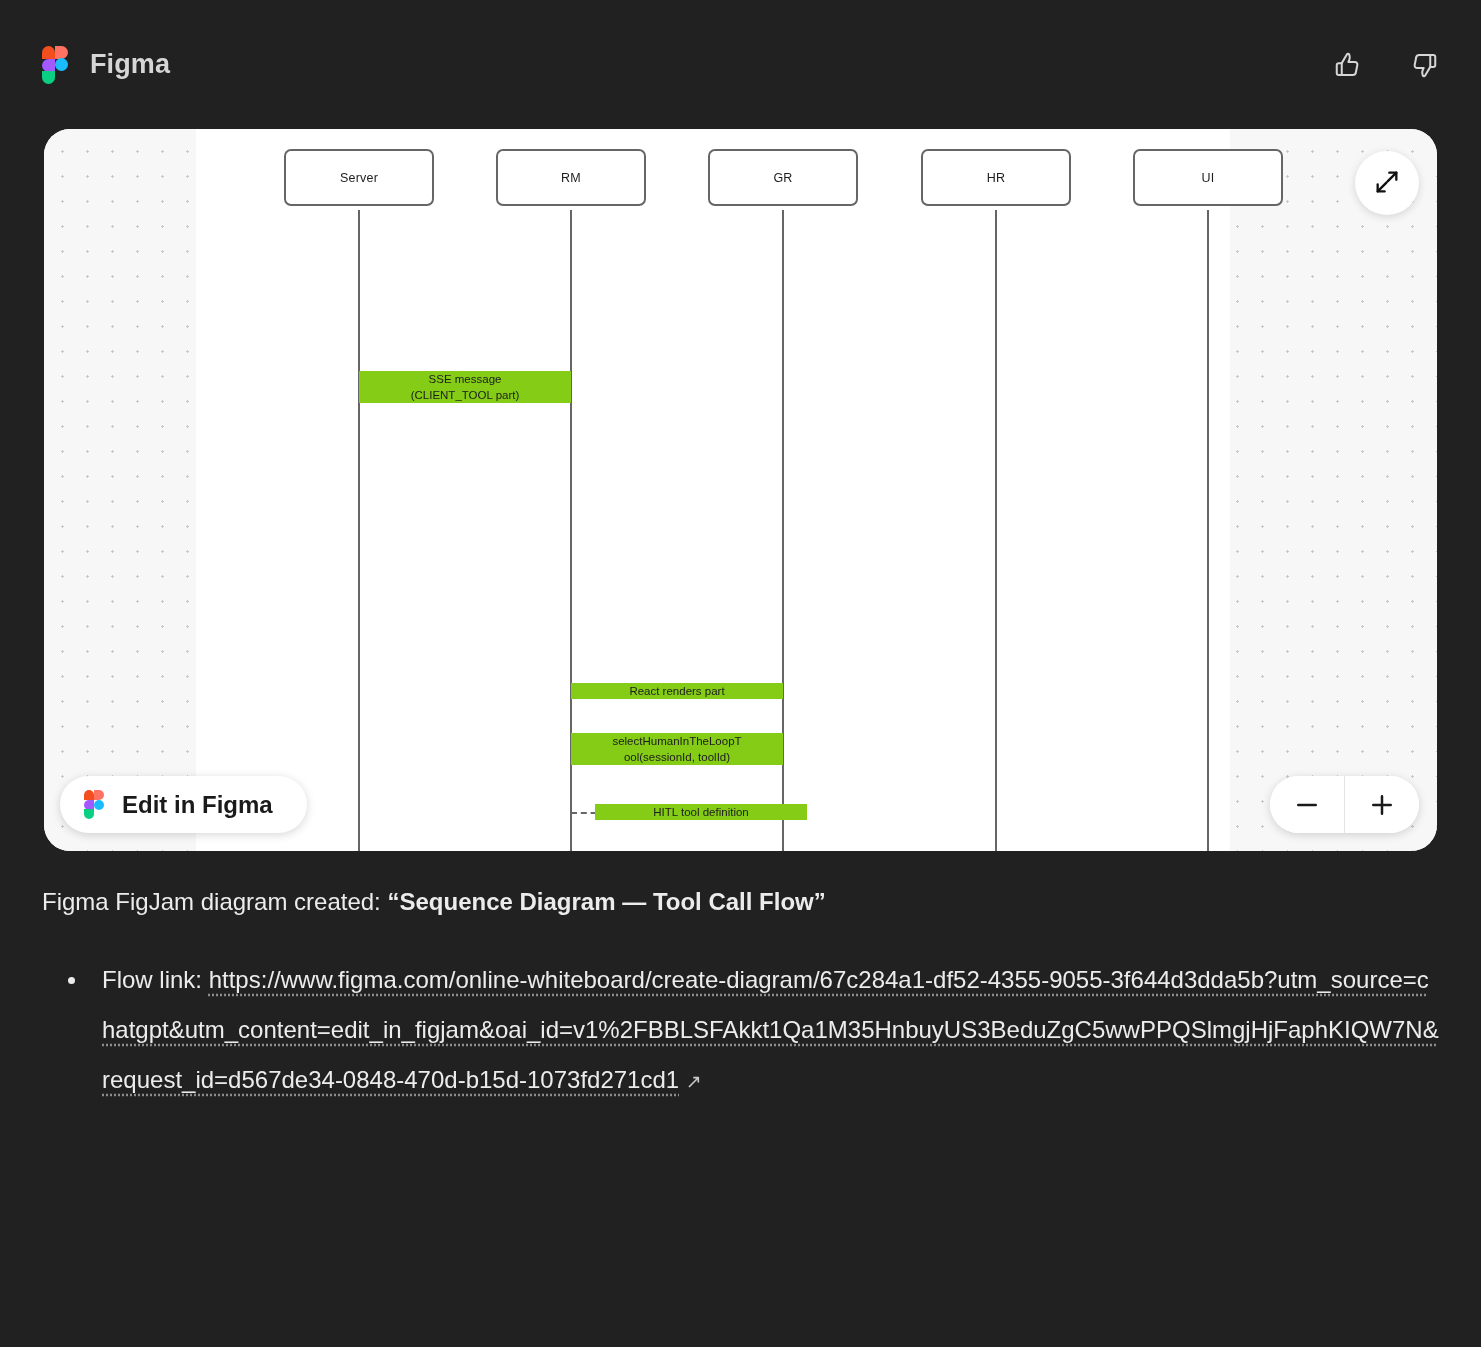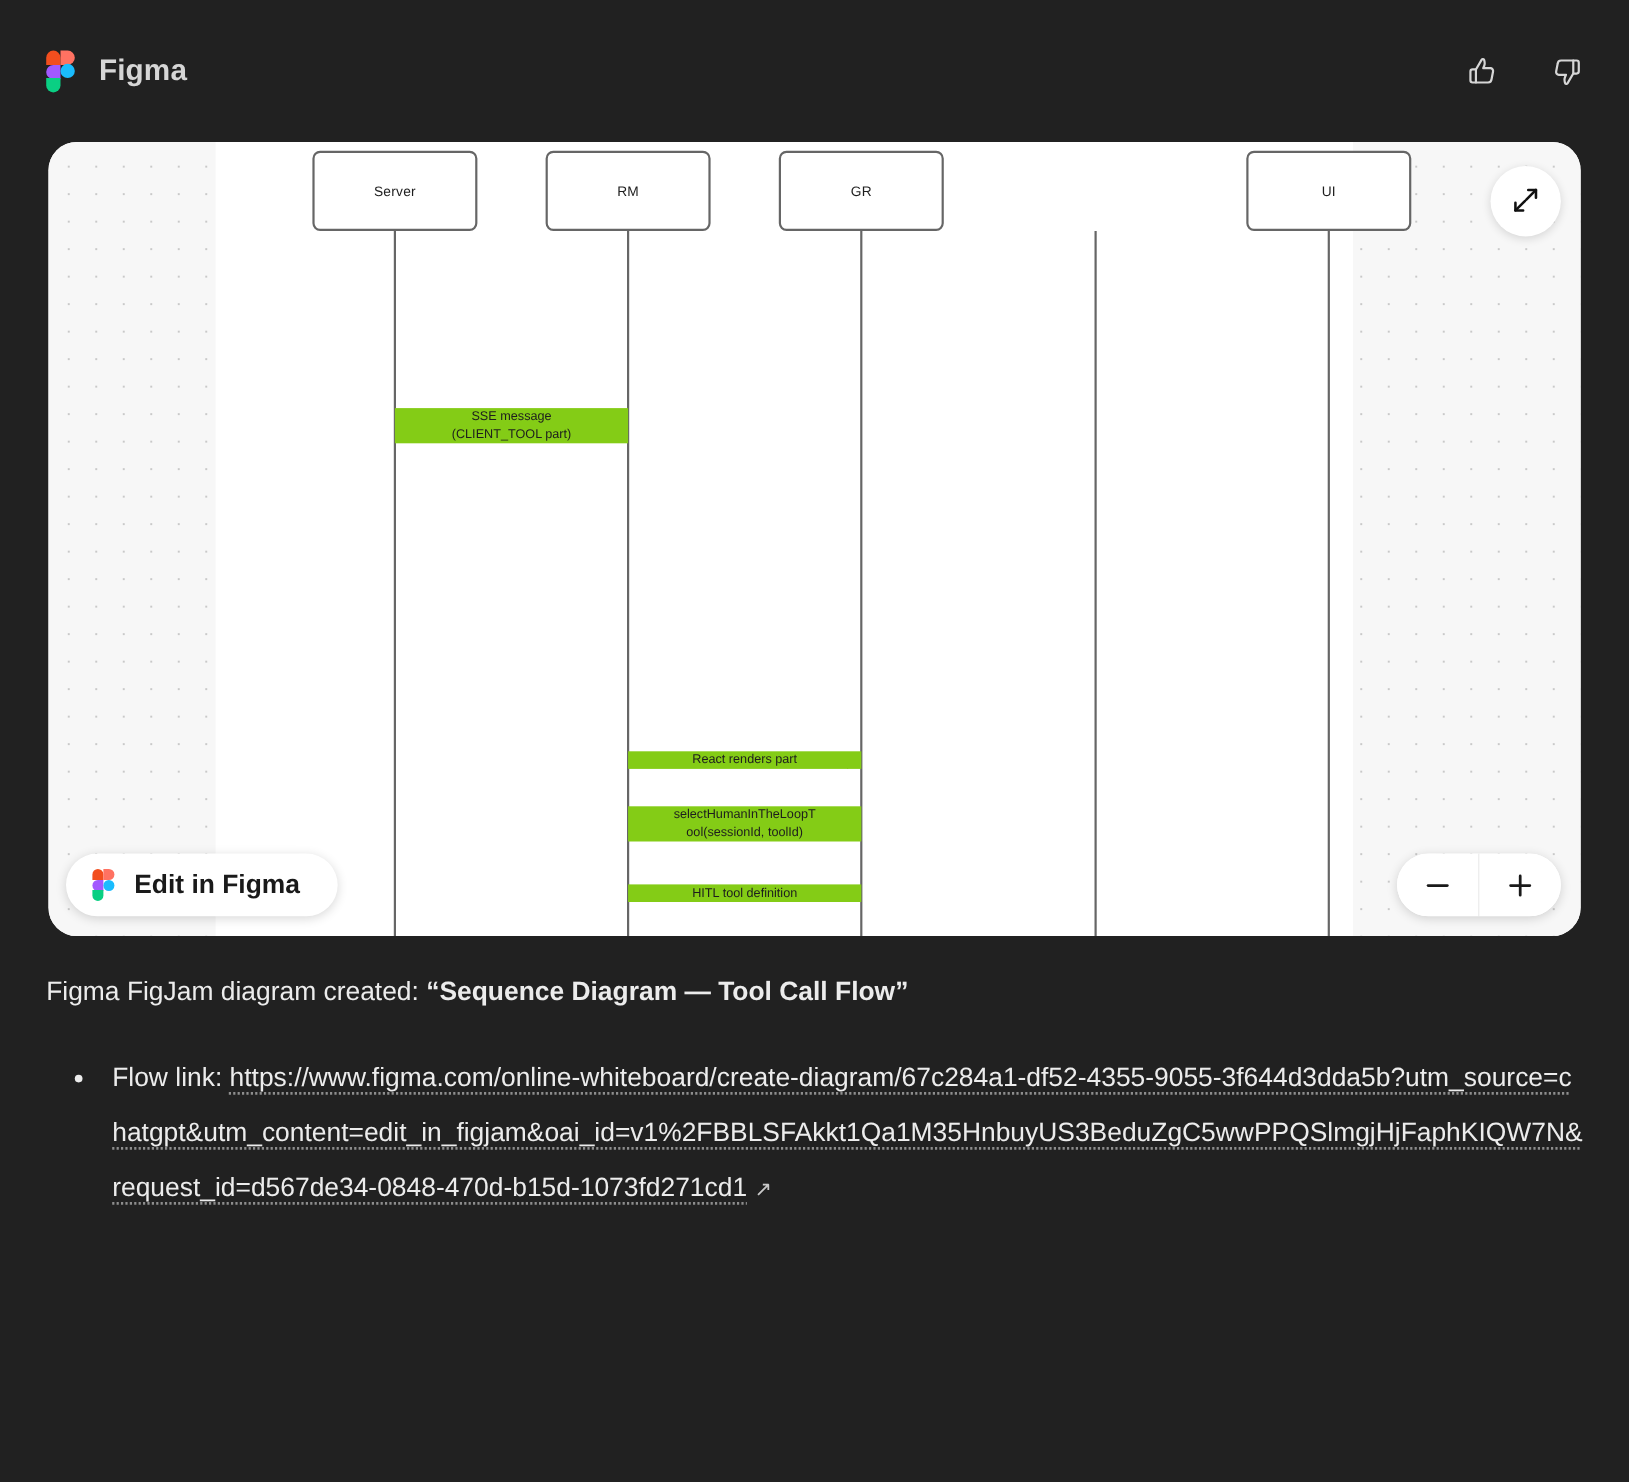--- a/index.html
+++ b/index.html
@@ -70,23 +70,23 @@
     position: absolute;
     top: 0; bottom: 0;
     left: 152px; right: 207px;
     background: #ffffff;
   }
 
   .diagram { position: absolute; inset: 0; }
 
   .participant {
     position: absolute;
-    top: 8px;
+    top: 20px;
     width: 150px;
-    height: 73px;
+    height: 57px;
     background: #ffffff;
     border: 2.5px solid #666666;
     border-radius: 7px;
     display: flex;
     align-items: center;
     justify-content: center;
     font-size: 12.5px;
     color: #1d1d1d;
     letter-spacing: .2px;
   }
@@ -296,39 +296,42 @@
       </div>
       <div class="lifeline" style="left: 313.75px;"></div>
       <div class="participant" style="left: 452px;">
         <span>RM</span>
       </div>
       <div class="lifeline" style="left: 525.75px;"></div>
       <div class="participant" style="left: 664px;">
         <span>GR</span>
       </div>
       <div class="lifeline" style="left: 737.75px;"></div>
+      <div class="participant" style="left: 877px;">
+        <span>HR</span>
+      </div>
       <div class="lifeline" style="left: 950.75px;"></div>
       <div class="participant" style="left: 1089px;">
         <span>UI</span>
       </div>
       <div class="lifeline" style="left: 1162.75px;"></div>
       <div class="msg" style="left: 315px; width: 212px; top: 259px;"></div>
       <div class="arrowhead right" style="top: 253px; left: 514px;"></div>
       <div class="msg-label" style="left: 315px; width: 212px; top: 242px;">SSE message
 (CLIENT_TOOL part)</div>
       <div class="msg" style="left: 527px; width: 212px; top: 562px;"></div>
       <div class="arrowhead right" style="top: 556px; left: 726px;"></div>
       <div class="msg-label" style="left: 527px; width: 212px; top: 554px;">React renders part</div>
       <div class="msg" style="left: 527px; width: 212px; top: 621px;"></div>
       <div class="arrowhead left" style="top: 615px; left: 527px;"></div>
       <div class="msg-label" style="left: 527px; width: 212px; top: 604px;">selectHumanInTheLoopT
 ool(sessionId, toolId)</div>
       <div class="msg dashed" style="left: 527px; width: 212px; top: 683px;"></div>
       <div class="arrowhead right" style="top: 677px; left: 726px;"></div>
-      <div class="msg-label" style="left: 527px; width: 212px; top: 675px;">HITL tool definition</div>
+      <div class="msg-label" style="left: 551px; width: 212px; top: 675px;">HITL tool definition</div>
     </div>
 
   <button class="expand-btn">
     <span>
       <svg width="28" height="28" viewBox="0 0 24 24" fill="none" stroke="#111" stroke-width="2" stroke-linecap="round" stroke-linejoin="round">
         <path d="M14 4h6v6"></path>
           <path d="M20 4l-7.5 7.5"></path>
         <path d="M10 20H4v-6"></path>
           <path d="M4 20l7.5-7.5"></path>
       </svg>

